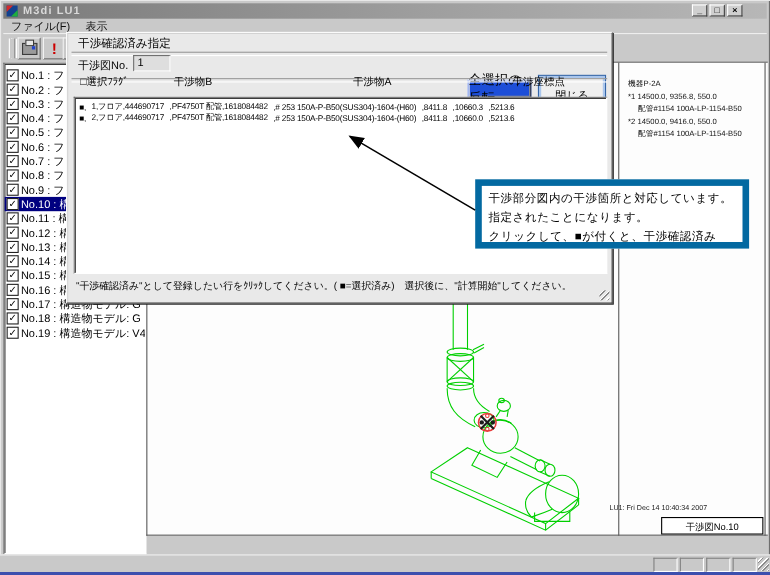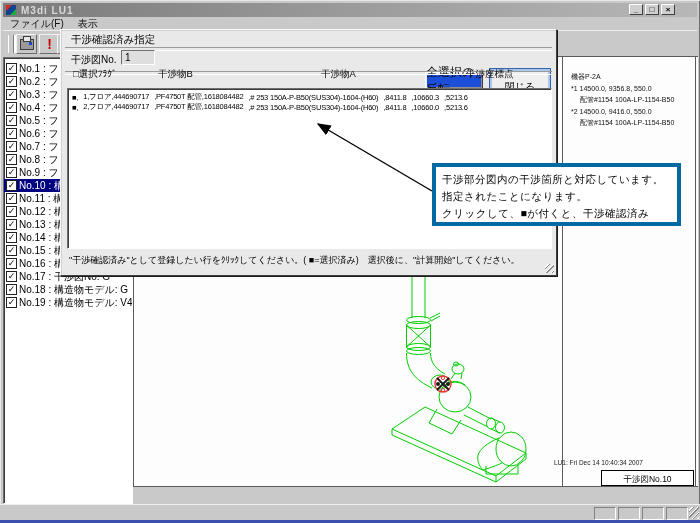--- a/index.html
+++ b/index.html
@@ -77,21 +77,21 @@
   .hc0{width:85px;} .hc1{width:145px;} .hc2{width:163px;} .hc3{flex:1;}
   .dlg-list{position:absolute;left:6px;top:58px;width:485px;height:161px;background:#fff;
     border:1px solid;border-color:#6e6e6e #fff #fff #6e6e6e;box-shadow:inset 1px 1px 0 #3c3c3c;
     box-sizing:border-box;padding:3px 0 0 4px;overflow:hidden;}
   .trow{display:flex;height:10px;align-items:center;white-space:nowrap;cursor:default;}
   .tc{font-size:7.5px;letter-spacing:-0.2px;color:#000;margin-right:5px;flex:0 0 auto;}
   .dlg-footer{position:absolute;left:8px;top:224px;font-size:9px;color:#000;white-space:nowrap;}
   .dlg-grip{position:absolute;right:2px;bottom:2px;width:9px;height:9px;
     background:repeating-linear-gradient(135deg,transparent 0 2px,#fff 2px 3px,#8a8a8a 3px 4px);}
   
-  .note{position:absolute;left:432px;top:163px;width:249px;height:63px;background:#fff;border:4px solid #0369a1;
+  .note{position:absolute;left:432px;top:163px;width:249px;height:63px;background:#fff;border:6px solid #0369a1;
     box-sizing:border-box;z-index:30;padding:4px 6px;}
   .note div{font-size:10.5px;line-height:17px;color:#000;letter-spacing:0.5px;white-space:nowrap;}
   .overlay{position:absolute;left:0;top:0;z-index:31;pointer-events:none;}
   
   .statusbar{position:absolute;left:0;top:504px;width:700px;height:16px;background:#c9c9c9;border-top:1px solid #f0f0f0;}
   .status-text{position:absolute;left:5px;top:2px;font-size:10px;color:#000;white-space:nowrap;}
   .sb-cells{position:absolute;right:12px;top:2px;display:flex;gap:2px;}
   .sb-cell{width:20px;height:11px;border:1px solid;border-color:#808080 #fff #fff #808080;}
   .sb-grip{position:absolute;right:1px;top:2px;width:10px;height:12px;
     background:repeating-linear-gradient(135deg,transparent 0 2px,#fff 2px 3px,#8a8a8a 3px 4px);}
@@ -190,21 +190,21 @@
       <div class="side-item">
         <span class="cbx">✓</span>
         <span class="lbl">No.15 : 構</span>
       </div>
       <div class="side-item">
         <span class="cbx">✓</span>
         <span class="lbl">No.16 : 構</span>
       </div>
       <div class="side-item">
         <span class="cbx">✓</span>
-        <span class="lbl">No.17 : 干渉図No: G</span>
+        <span class="lbl">No.17 : 構造物モデル: G</span>
       </div>
       <div class="side-item">
         <span class="cbx">✓</span>
         <span class="lbl">No.18 : 構造物モデル: G</span>
       </div>
       <div class="side-item">
         <span class="cbx">✓</span>
         <span class="lbl">No.19 : 構造物モデル: V4</span>
       </div>
     </div>

